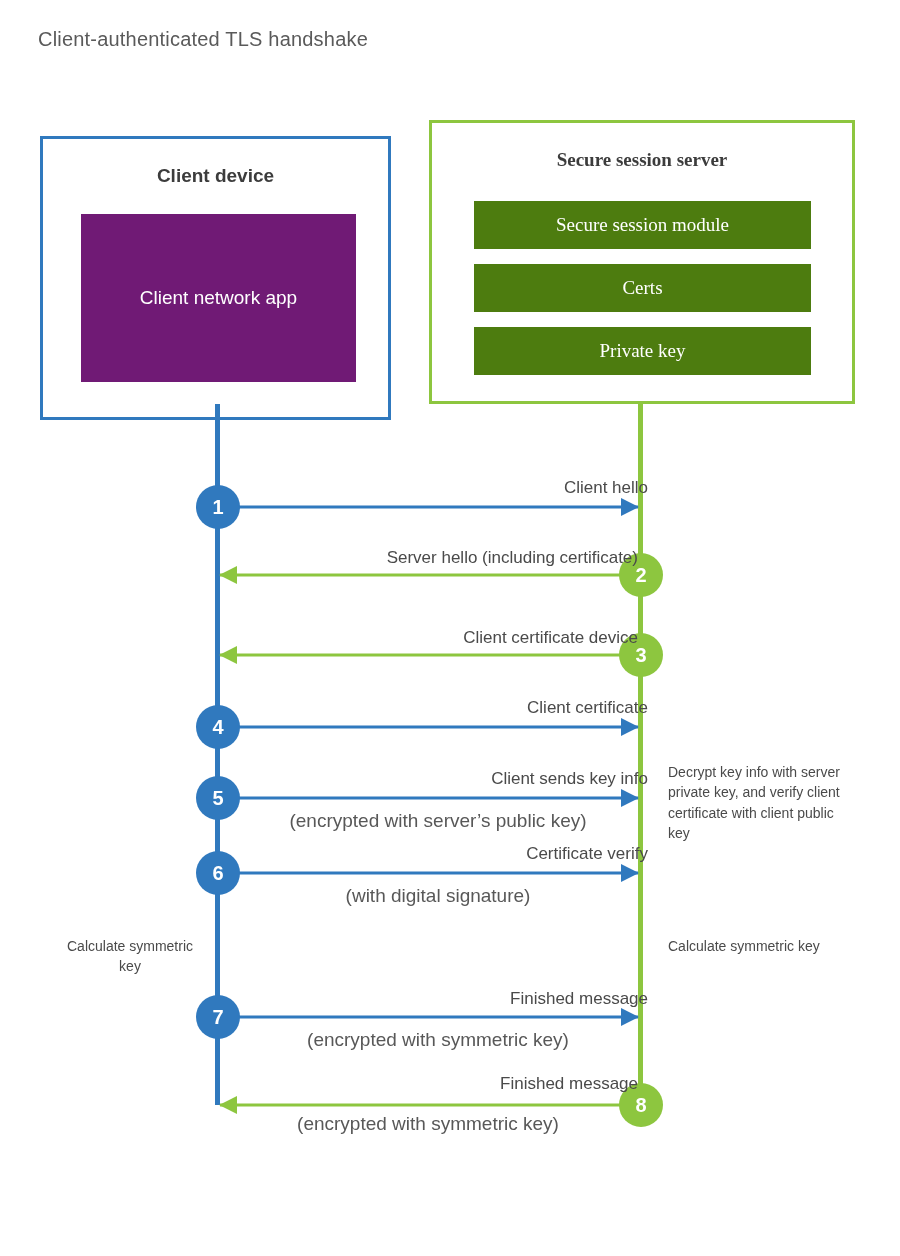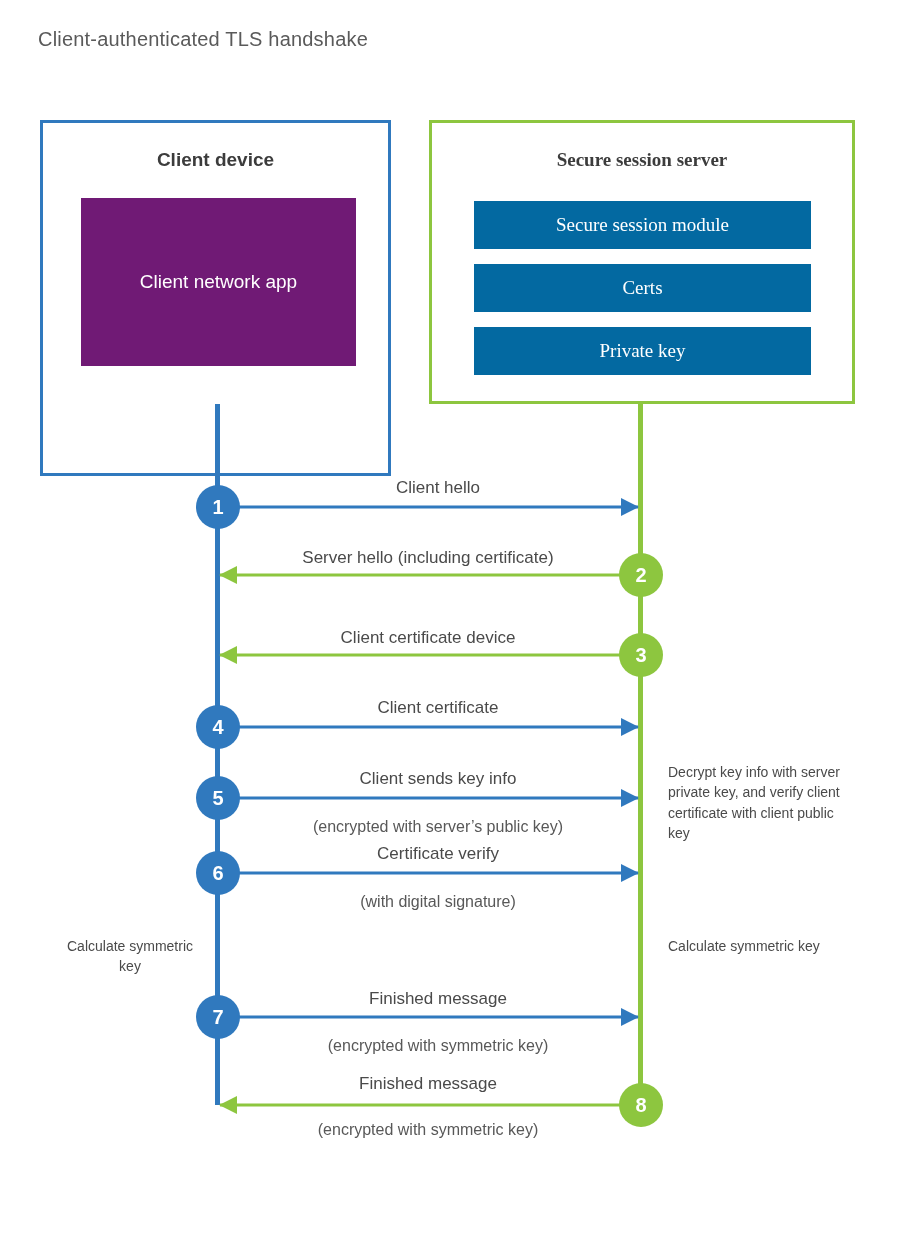--- a/index.html
+++ b/index.html
@@ -34,23 +34,23 @@
     white-space: nowrap;
   }
 
   
   .actor-box {
     background: #ffffff;
     box-sizing: border-box;
   }
   #client-box {
     left: 40px;
-    top: 120px;
+    top: 136px;
     width: 351px;
-    height: 356px;
+    height: 284px;
     border: 3px solid #3079be;
   }
   #server-box {
     left: 429px;
     top: 120px;
     width: 426px;
     height: 284px;
     border: 3px solid #8dc63f;
     font-family: Liberation Serif, serif;
   }
@@ -79,21 +79,21 @@
     align-items: center;
     justify-content: center;
     text-align: center;
     line-height: 1.35;
   }
   .server-bar {
     position: absolute;
     left: 42px;
     width: 337px;
     height: 48px;
-    background: #0369a1;
+    background: #4d7c0f;
     color: #ffffff;
     font-size: 19px;
     display: flex;
     align-items: center;
     justify-content: center;
     text-align: center;
   }
   #server-bar-0 { top: 78px; }
   #server-bar-1 { top: 141px; }
   #server-bar-2 { top: 204px; }
@@ -134,32 +134,31 @@
     color: #ffffff;
     font-size: 20px;
     font-weight: bold;
   }
   .step-circle.blue { background: #3079be; }
   .step-circle.green { background: #8dc63f; }
 
   
   .msg-label {
     position: absolute;
-    text-align: center;
+    text-align: right;
     font-size: 17px;
     color: #4a4a4a;
     white-space: nowrap;
   }
   .msg-sub {
     position: absolute;
     text-align: center;
-    font-size: 16px;
+    font-size: 19px;
     color: #585858;
     white-space: nowrap;
-    margin-top: 8px;
   }
 
   
   .side-note {
     position: absolute;
     font-size: 14px;
     line-height: 1.45;
     color: #4a4a4a;
   }
   #note-decrypt { left: 668px; top: 762px; width: 175px; }

